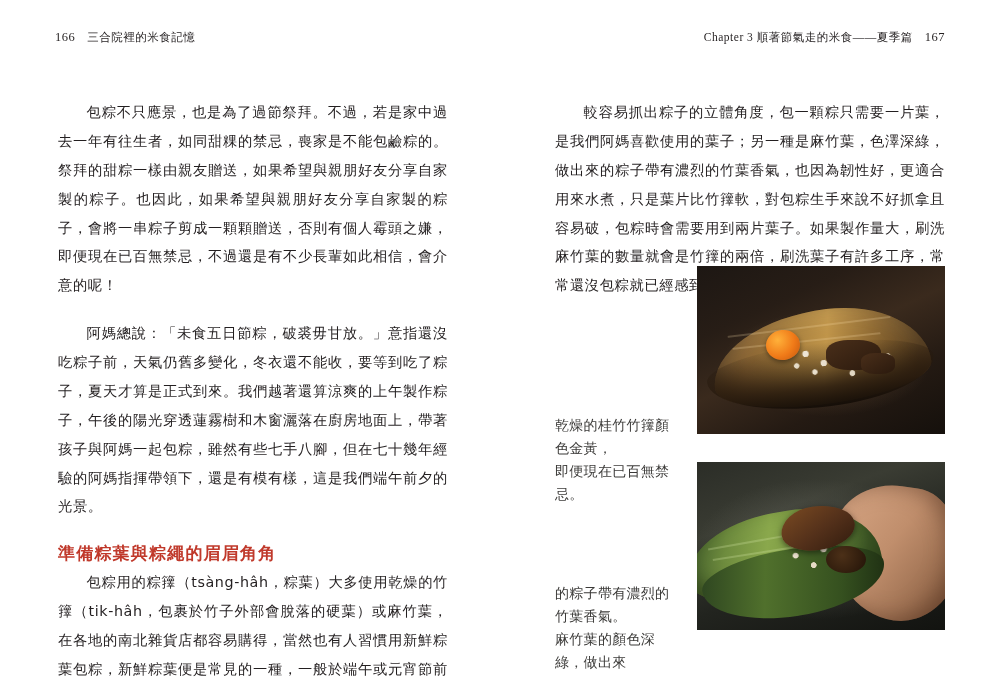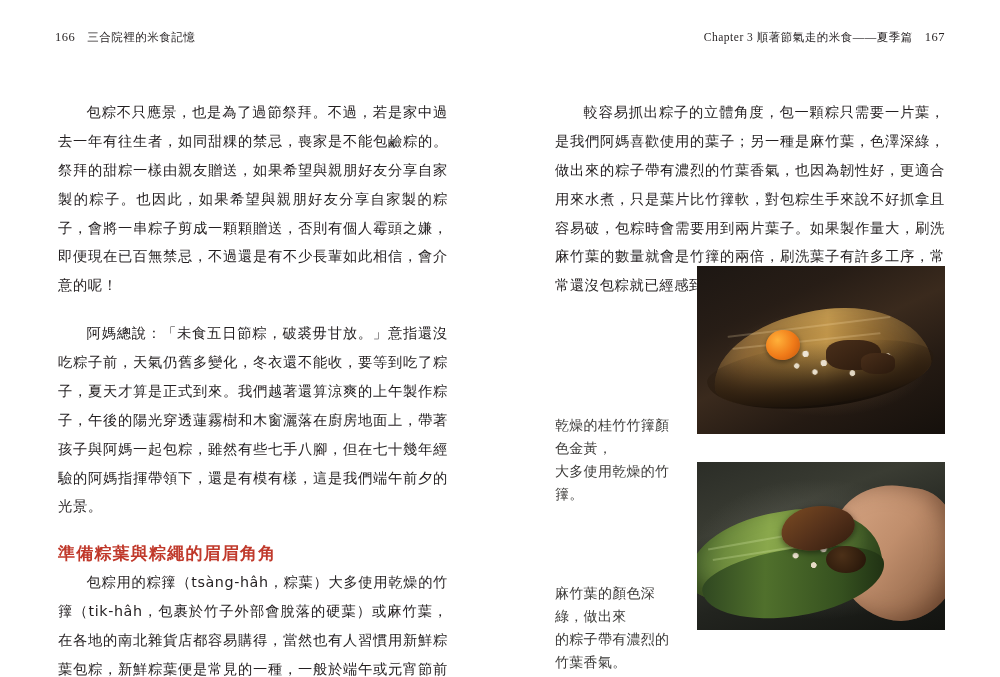--- a/index.html
+++ b/index.html
@@ -272,34 +272,34 @@
       <div class="leaf-dark"></div>
       <div class="ridge" style="left:12%; top:36%; width:66%; transform:rotate(-7deg);"></div>
       <div class="ridge" style="left:14%; top:44%; width:60%; transform:rotate(-6deg);"></div>
       <div class="rice"></div>
       <div class="meat" style="left:52%; top:44%; width:22%; height:18%;"></div>
       <div class="meat" style="left:66%; top:52%; width:14%; height:12%;"></div>
       <div class="yolk"></div>
     </div>
     <div class="caption">
       <div>乾燥的桂竹竹籜顏色金黃，</div>
-      <div>大多使用乾燥的竹籜。</div>
+      <div>即便現在已百無禁忌。</div>
     </div>
   </div>
 
   <div class="photo-block two">
     <div class="ph2">
       <div class="hand"></div>
       <div class="gleaf"></div>
       <div class="gleaf2"></div>
       <div class="vein" style="left:4%; top:44%; width:58%; transform:rotate(-10deg);"></div>
       <div class="vein" style="left:6%; top:52%; width:52%; transform:rotate(-9deg);"></div>
       <div class="filling"></div>
       <div class="pork"></div>
       <div class="shiitake"></div>
     </div>
     <div class="caption two">
+      <div>的粽子帶有濃烈的竹葉香氣。</div>
       <div>麻竹葉的顏色深綠，做出來</div>
-      <div>的粽子帶有濃烈的竹葉香氣。</div>
     </div>
   </div>
 
 </div>
 
 </body></html>

